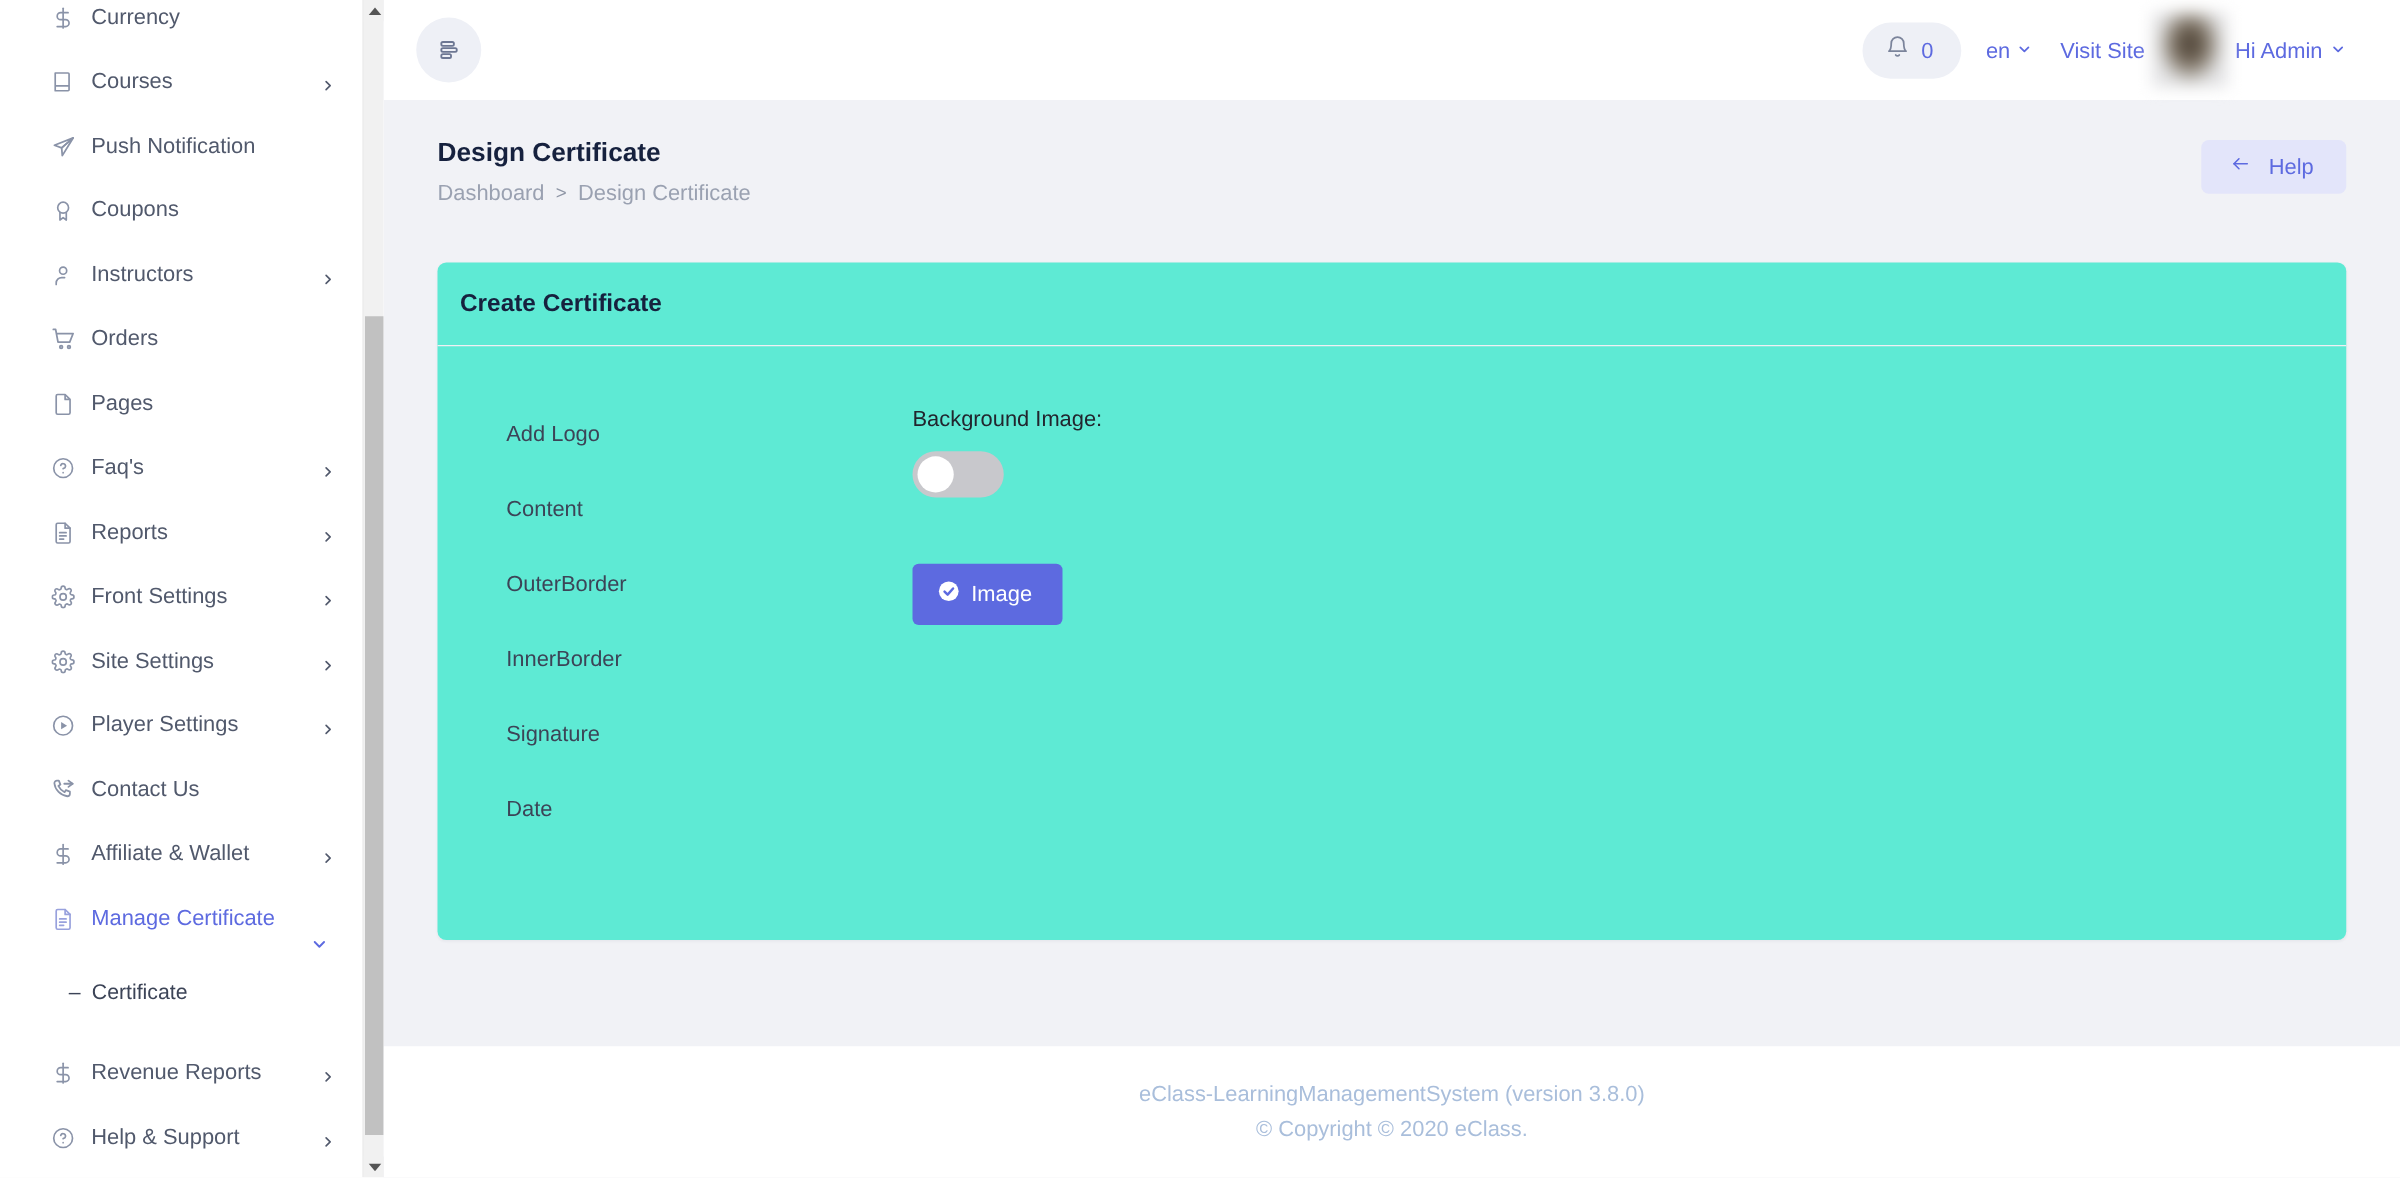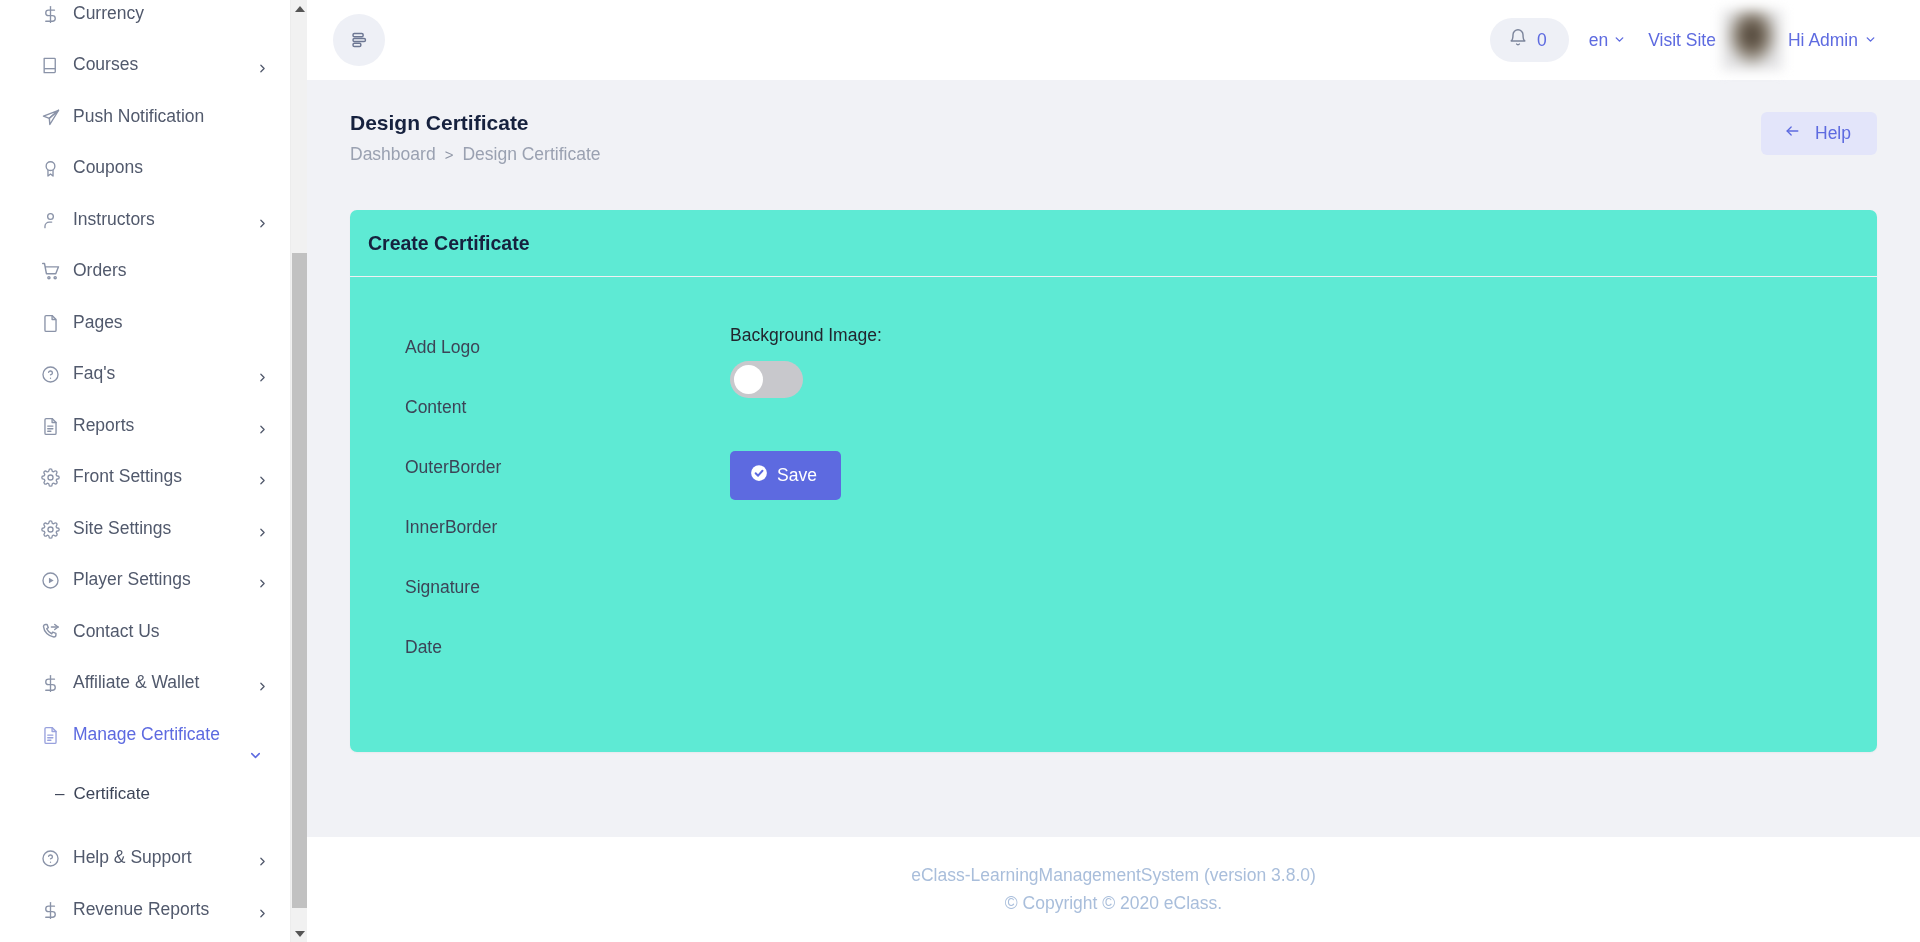--- a/index.html
+++ b/index.html
@@ -484,41 +484,41 @@
       </div>
 
       <div class="nav-sub">
         <span class="dash">–</span>
         <span>Certificate</span>
       </div>
 
       <div class="nav-item">
         <span class="ico">
           <svg width="19" height="19" viewBox="0 0 24 24" fill="none" stroke="currentColor" stroke-width="1.7" stroke-linecap="round">
+              <line x1="12" y1="2" x2="12" y2="22"></line>
+              <path d="M17 6.5H9.5a3.5 3.5 0 0 0 0 7h5a3.5 3.5 0 0 1 0 7H6"></path>
+            </svg>
+        </span>
+        <span class="lbl">Revenue Reports</span>
+        <span class="caret">
+          <svg width="13" height="13" viewBox="0 0 24 24" fill="none" stroke="currentColor" stroke-width="2.4" stroke-linecap="round" stroke-linejoin="round">
+              <polyline points="9 18 15 12 9 6"></polyline>
+            </svg>
+        </span>
+      </div>
+
+      <div class="nav-item">
+        <span class="ico">
+          <svg width="19" height="19" viewBox="0 0 24 24" fill="none" stroke="currentColor" stroke-width="1.7" stroke-linecap="round">
               <circle cx="12" cy="12" r="9.5"></circle>
               <path d="M9.6 9.2a2.5 2.5 0 0 1 4.85.8c0 1.7-2.45 2.5-2.45 2.5"></path>
               <line x1="12" y1="16.6" x2="12" y2="16.7"></line>
             </svg>
         </span>
         <span class="lbl">Help &amp; Support</span>
-        <span class="caret">
-          <svg width="13" height="13" viewBox="0 0 24 24" fill="none" stroke="currentColor" stroke-width="2.4" stroke-linecap="round" stroke-linejoin="round">
-              <polyline points="9 18 15 12 9 6"></polyline>
-            </svg>
-        </span>
-      </div>
-
-      <div class="nav-item">
-        <span class="ico">
-          <svg width="19" height="19" viewBox="0 0 24 24" fill="none" stroke="currentColor" stroke-width="1.7" stroke-linecap="round">
-              <line x1="12" y1="2" x2="12" y2="22"></line>
-              <path d="M17 6.5H9.5a3.5 3.5 0 0 0 0 7h5a3.5 3.5 0 0 1 0 7H6"></path>
-            </svg>
-        </span>
-        <span class="lbl">Revenue Reports</span>
         <span class="caret">
           <svg width="13" height="13" viewBox="0 0 24 24" fill="none" stroke="currentColor" stroke-width="2.4" stroke-linecap="round" stroke-linejoin="round">
               <polyline points="9 18 15 12 9 6"></polyline>
             </svg>
         </span>
       </div>
     </nav>
 
     <div class="sb-track">
       <div class="sb-arrow up">
@@ -629,21 +629,21 @@
           <div class="switch">
             <div class="knob"></div>
           </div>
           <button class="save-btn">
             <span>
               <svg width="18" height="18" viewBox="0 0 24 24" fill="none">
                   <circle cx="12" cy="12" r="10.5" fill="#ffffff"></circle>
                   <polyline points="7.5 12.3 10.8 15.6 16.6 9" fill="none" stroke="#5d6ae0" stroke-width="2.6" stroke-linecap="round" stroke-linejoin="round"></polyline>
                 </svg>
             </span>
-            <span>Save</span>
+            <span>Image</span>
           </button>
         </div>
 
       </div>
     </div>
 
     <footer class="footer">
       <div>eClass-LearningManagementSystem (version 3.8.0)</div>
       <div>© Copyright © 2020 eClass.</div>
     </footer>

